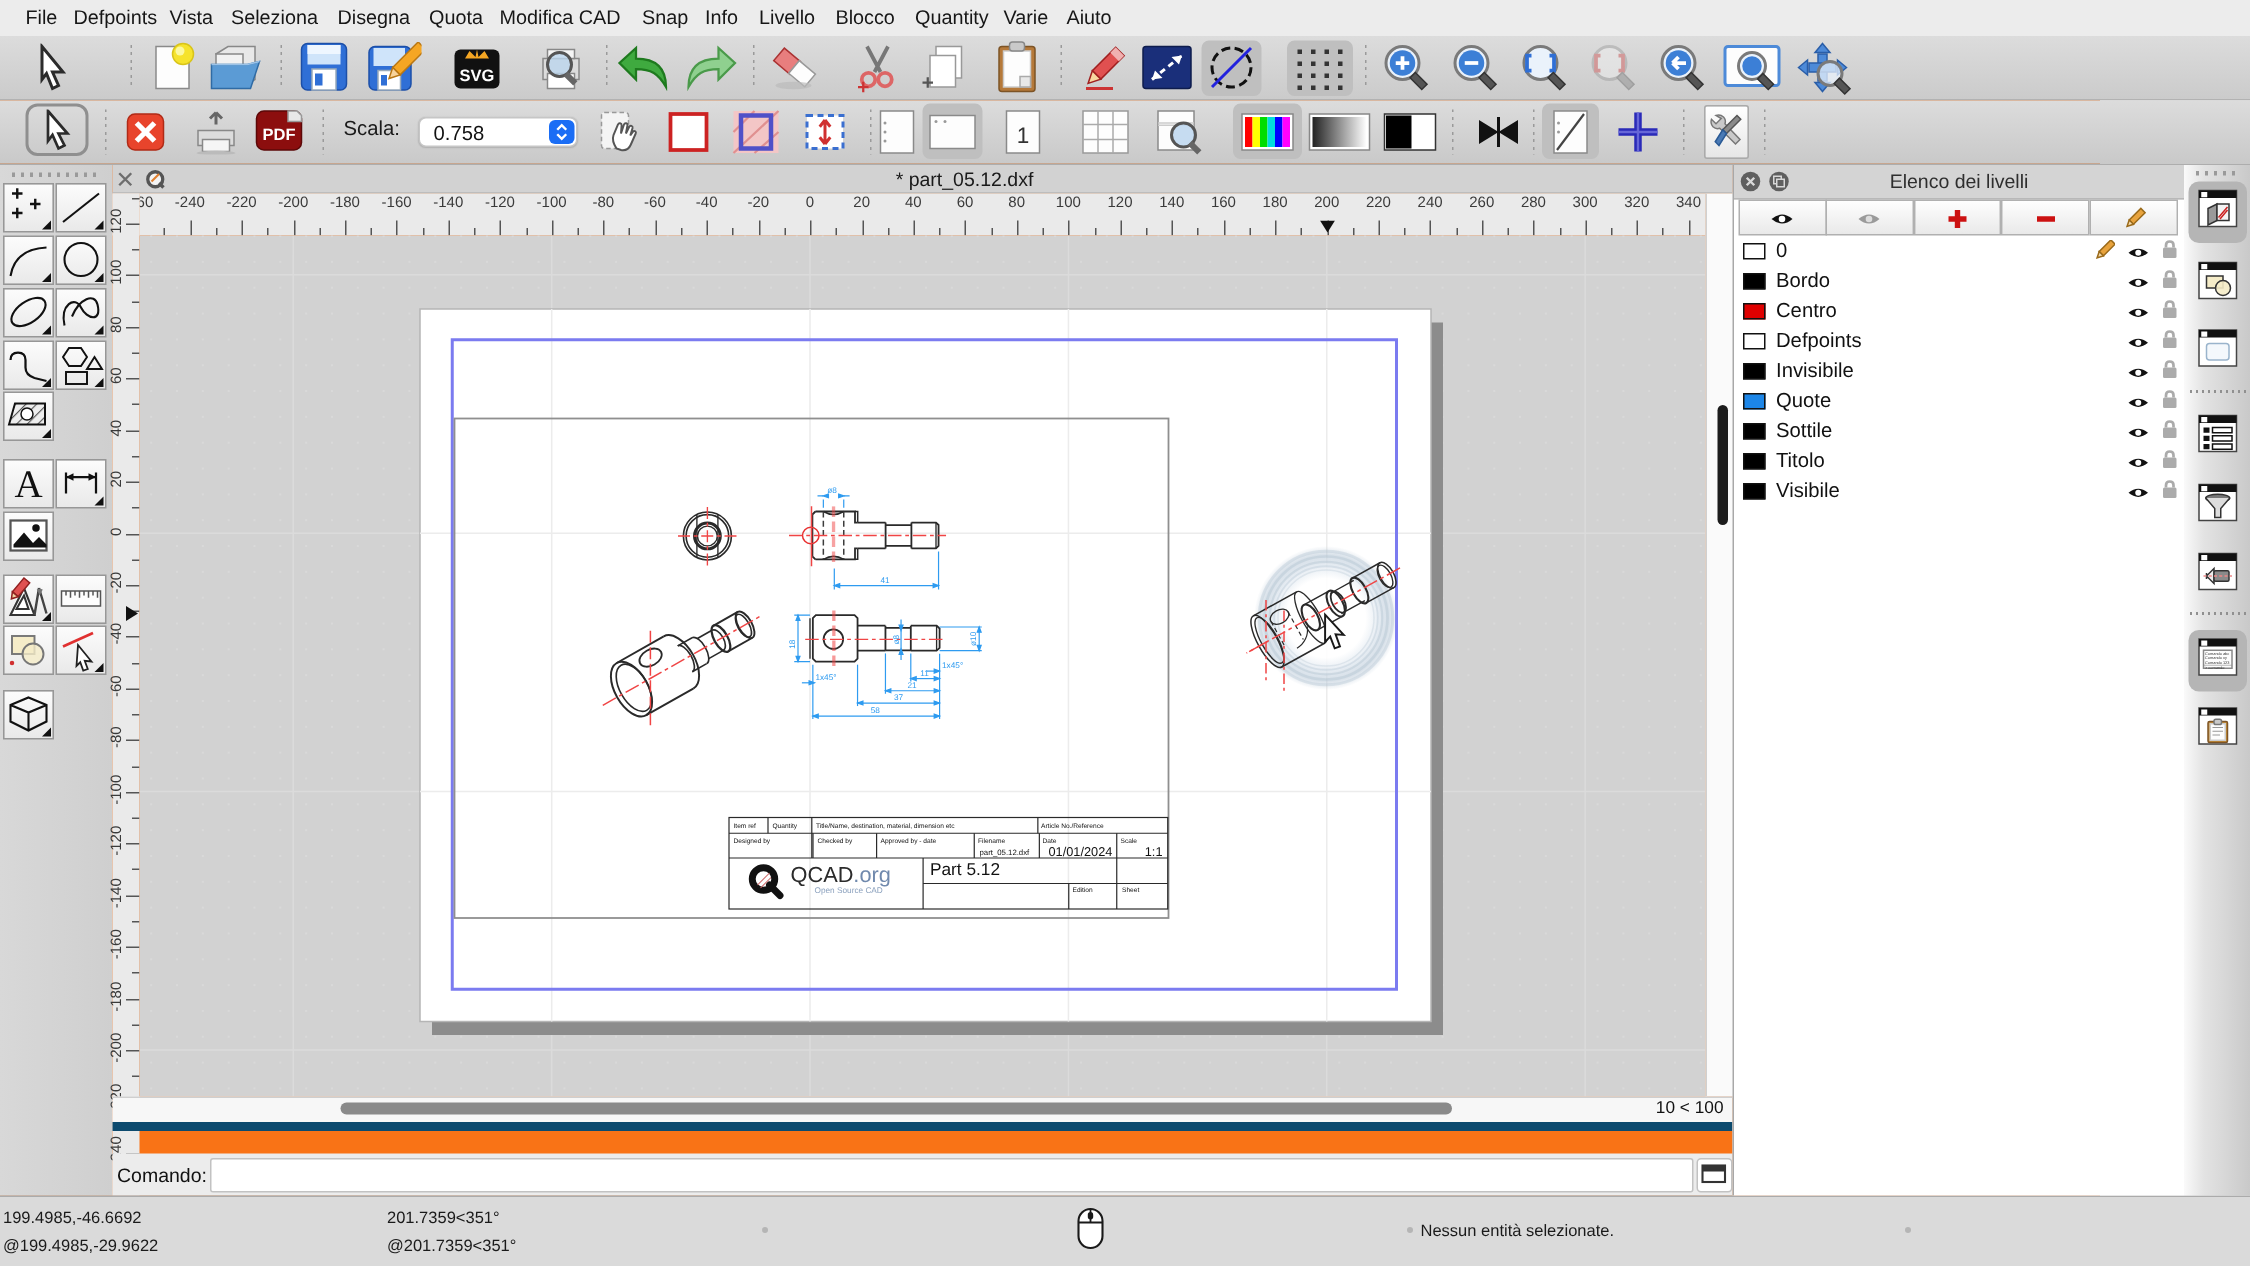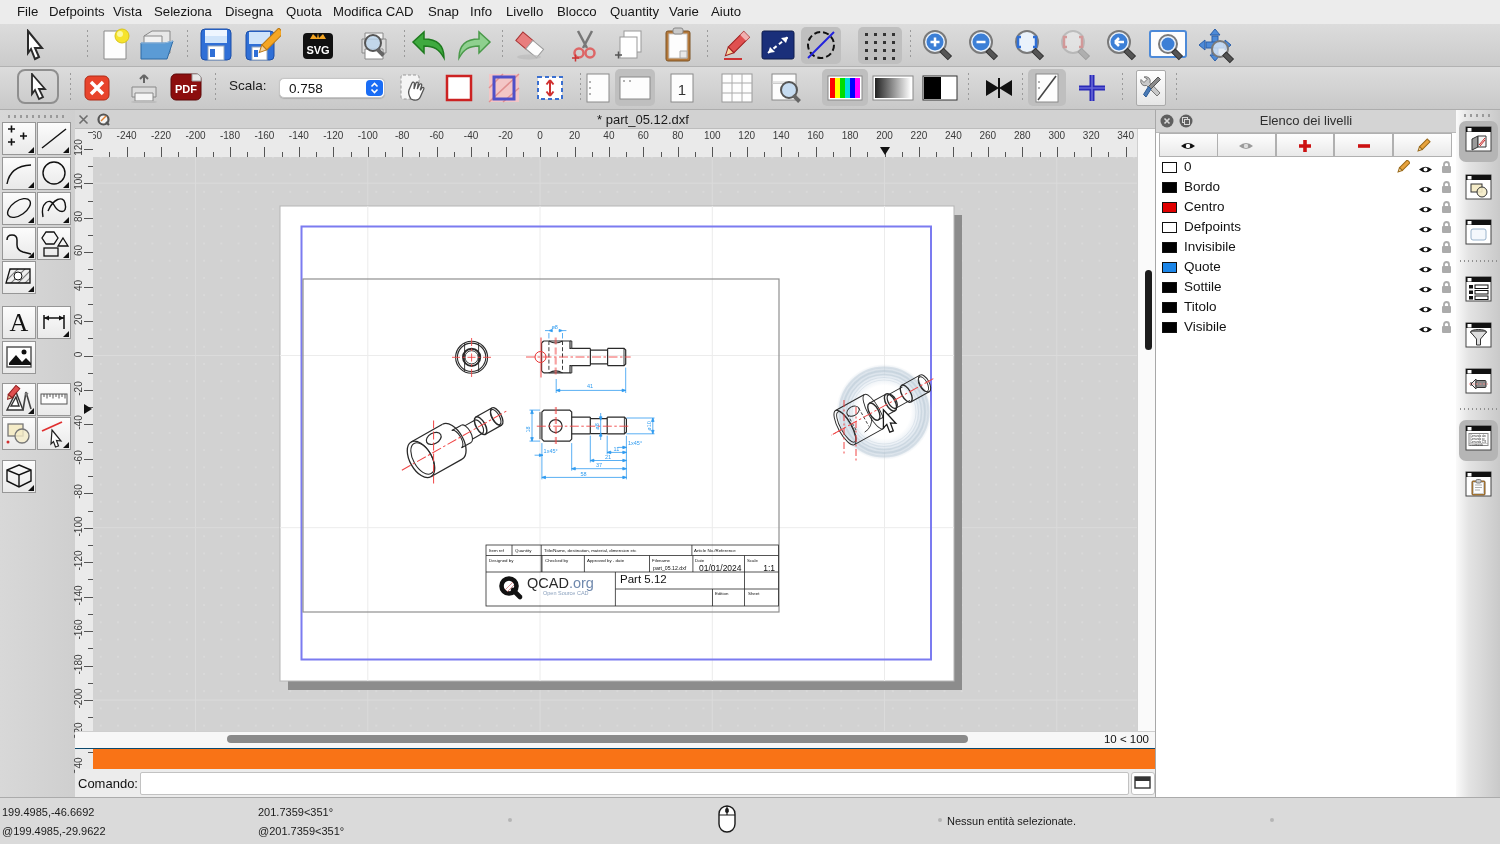--- a/index.html
+++ b/index.html
@@ -19,21 +19,21 @@
 #tabbar{left:75px;top:110px;width:1080px;height:18px;background:#d2d2d2;border-bottom:1px solid #bdbdbd;}
 #tabtitle{position:absolute;left:28px;width:100%;top:2px;text-align:center;font-size:13px;color:#1a1a1a;}
 #hruler{left:93px;top:129px;width:1044px;height:28px;background:#eaeaea;overflow:hidden;}
 #vruler{left:75px;top:129px;width:18px;height:668px;background:#eaeaea;}
 #rulcorner{left:75px;top:129px;width:18px;height:28px;background:#eaeaea;}
 .rlab{position:absolute;font-size:10px;color:#3a3a3a;}
 .tick{position:absolute;background:#555;width:1px;}
 #canvas{left:93px;top:157px;width:1044px;height:574px;background:#d2d2d2;background-image:radial-gradient(circle,#d9d9d9 0.8px,transparent 1px);background-size:17.22px 17.22px;background-position:16.4px 9px;overflow:hidden;}
 #vsb{left:1137px;top:129px;width:18px;height:602px;background:#fafafa;border-left:1px solid #d0d0d0;}
 #vsbthumb{left:1145px;top:270px;width:7px;height:80px;background:#1c1c1c;border-radius:4px;}
-#hsbrow{left:75px;top:731px;width:1080px;height:16px;background:#f7f7f7;border-top:1px solid #cfcfcf;border-bottom:1px solid #0c4a6e;}
+#hsbrow{left:75px;top:731px;width:1080px;height:16px;background:#f7f7f7;border-top:1px solid #cfcfcf;border-bottom:6px solid #0c4a6e;}
 #hsbthumb{position:absolute;left:152px;top:3px;width:741px;height:8px;background:#8a8a8a;border-radius:4px;}
 #zoomind{position:absolute;right:6px;top:1px;font-size:11.5px;color:#111;}
 #cmdhist{left:75px;top:748px;width:1080px;height:21px;background:#fff;border-bottom:1px solid #c9c9c9;font-size:13px;padding-top:3px;box-sizing:border-box;}
 #cmdrow{left:75px;top:769px;width:1080px;height:28px;background:#ececec;}
 #statusbar{left:0;top:797px;width:1500px;height:47px;background:#dadada;border-top:1px solid #ababab;font-size:11px;color:#1a1a1a;}
 </style>
 </head>
 <body>
 <div id="app">
   <div class="abs" id="menubar">

